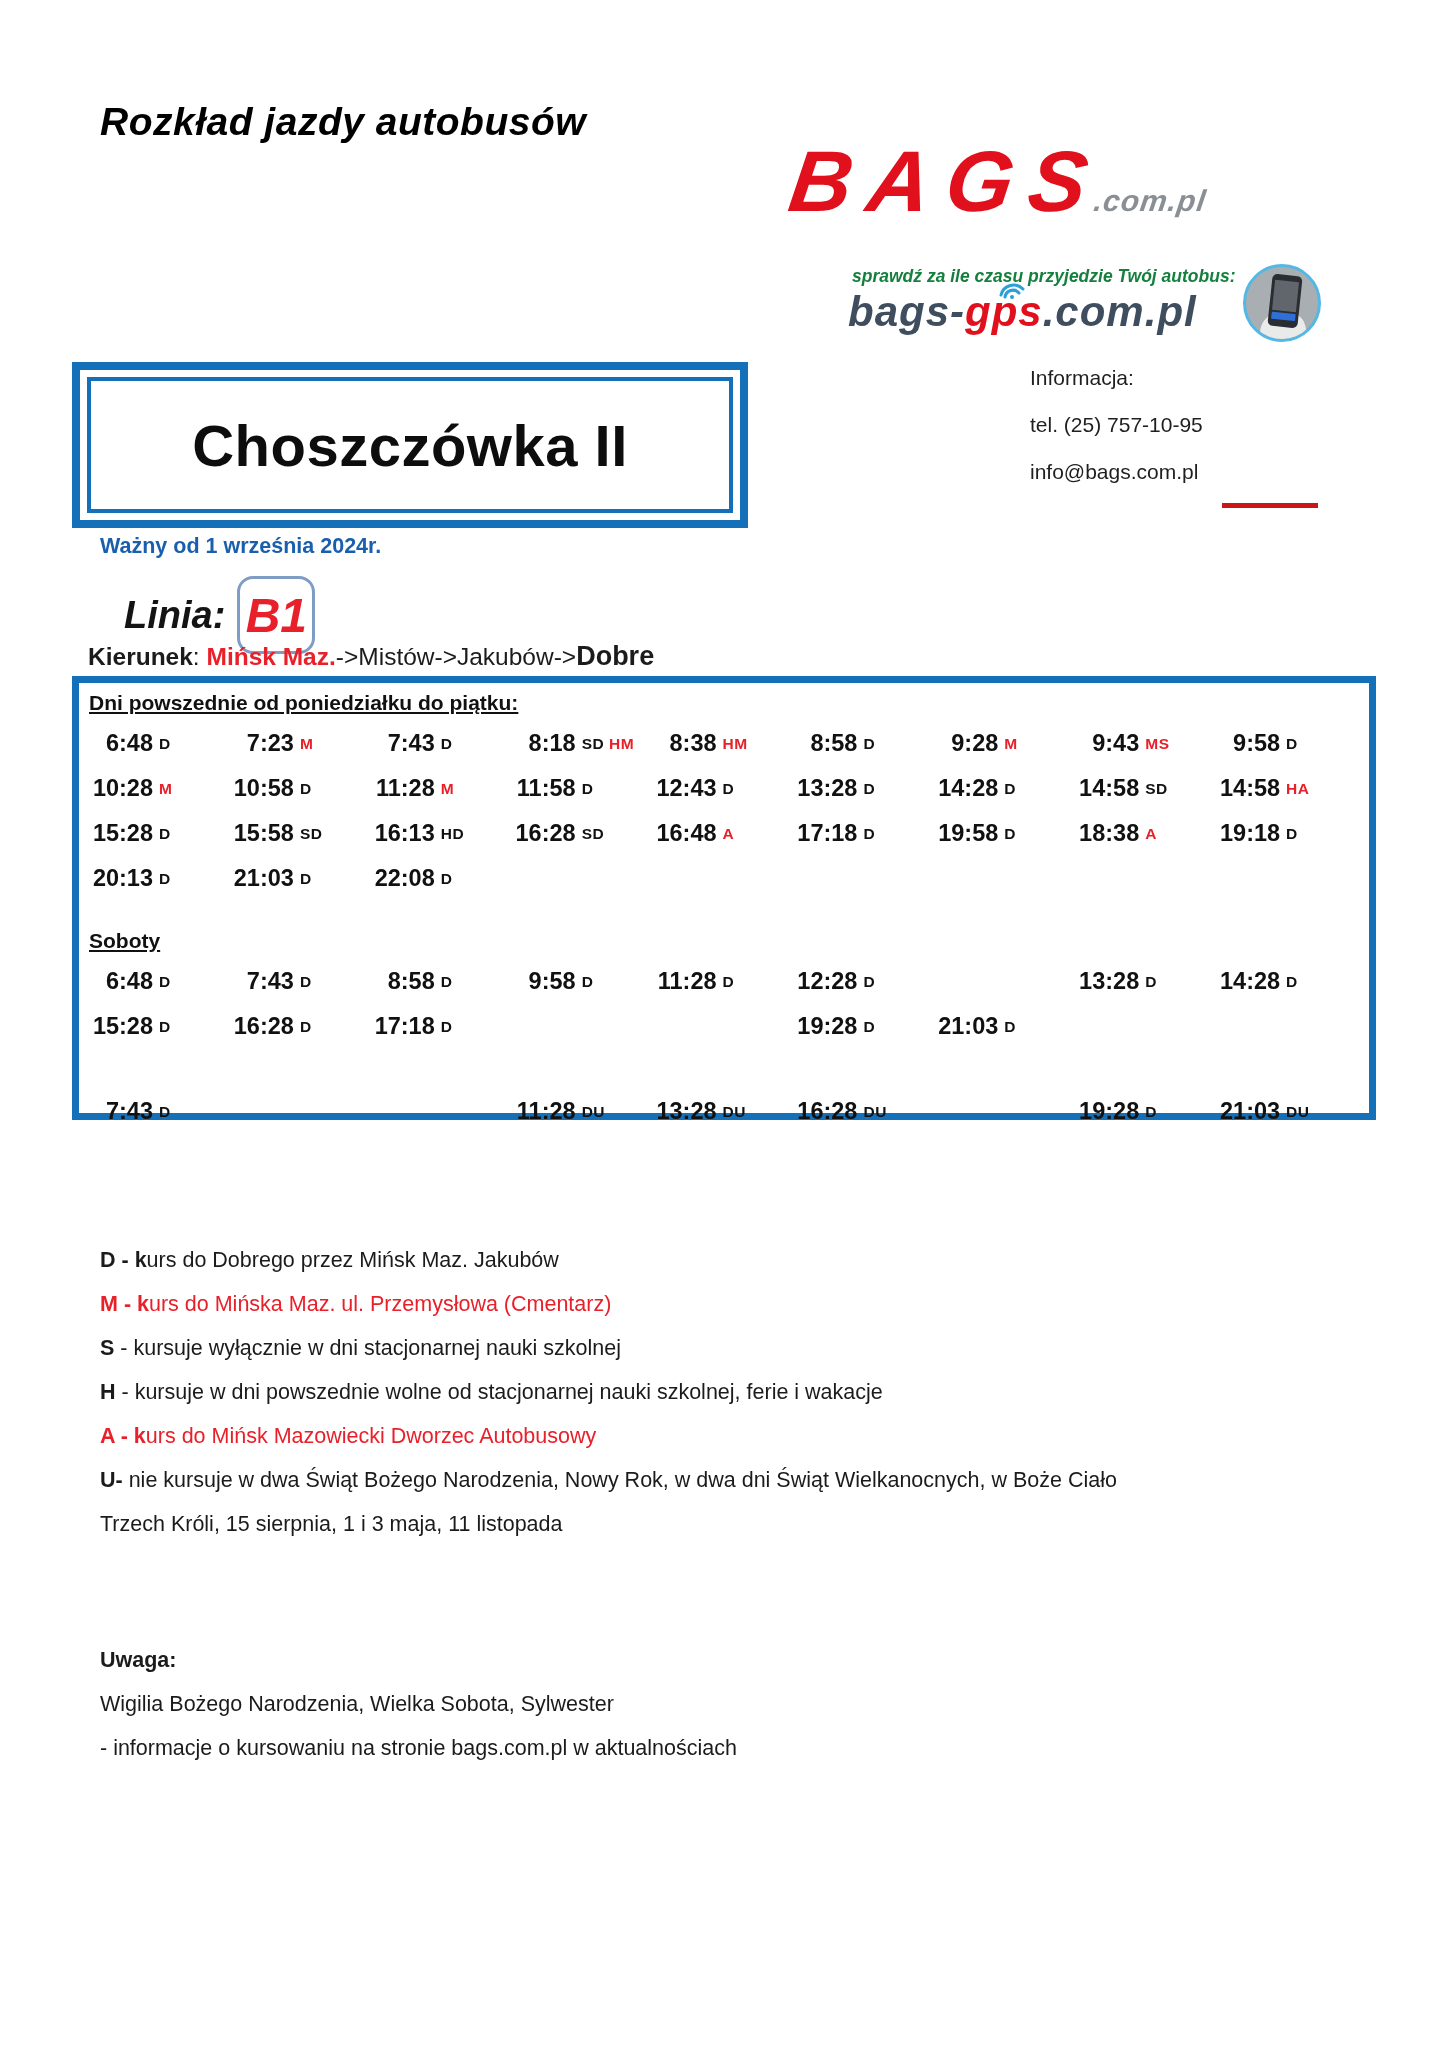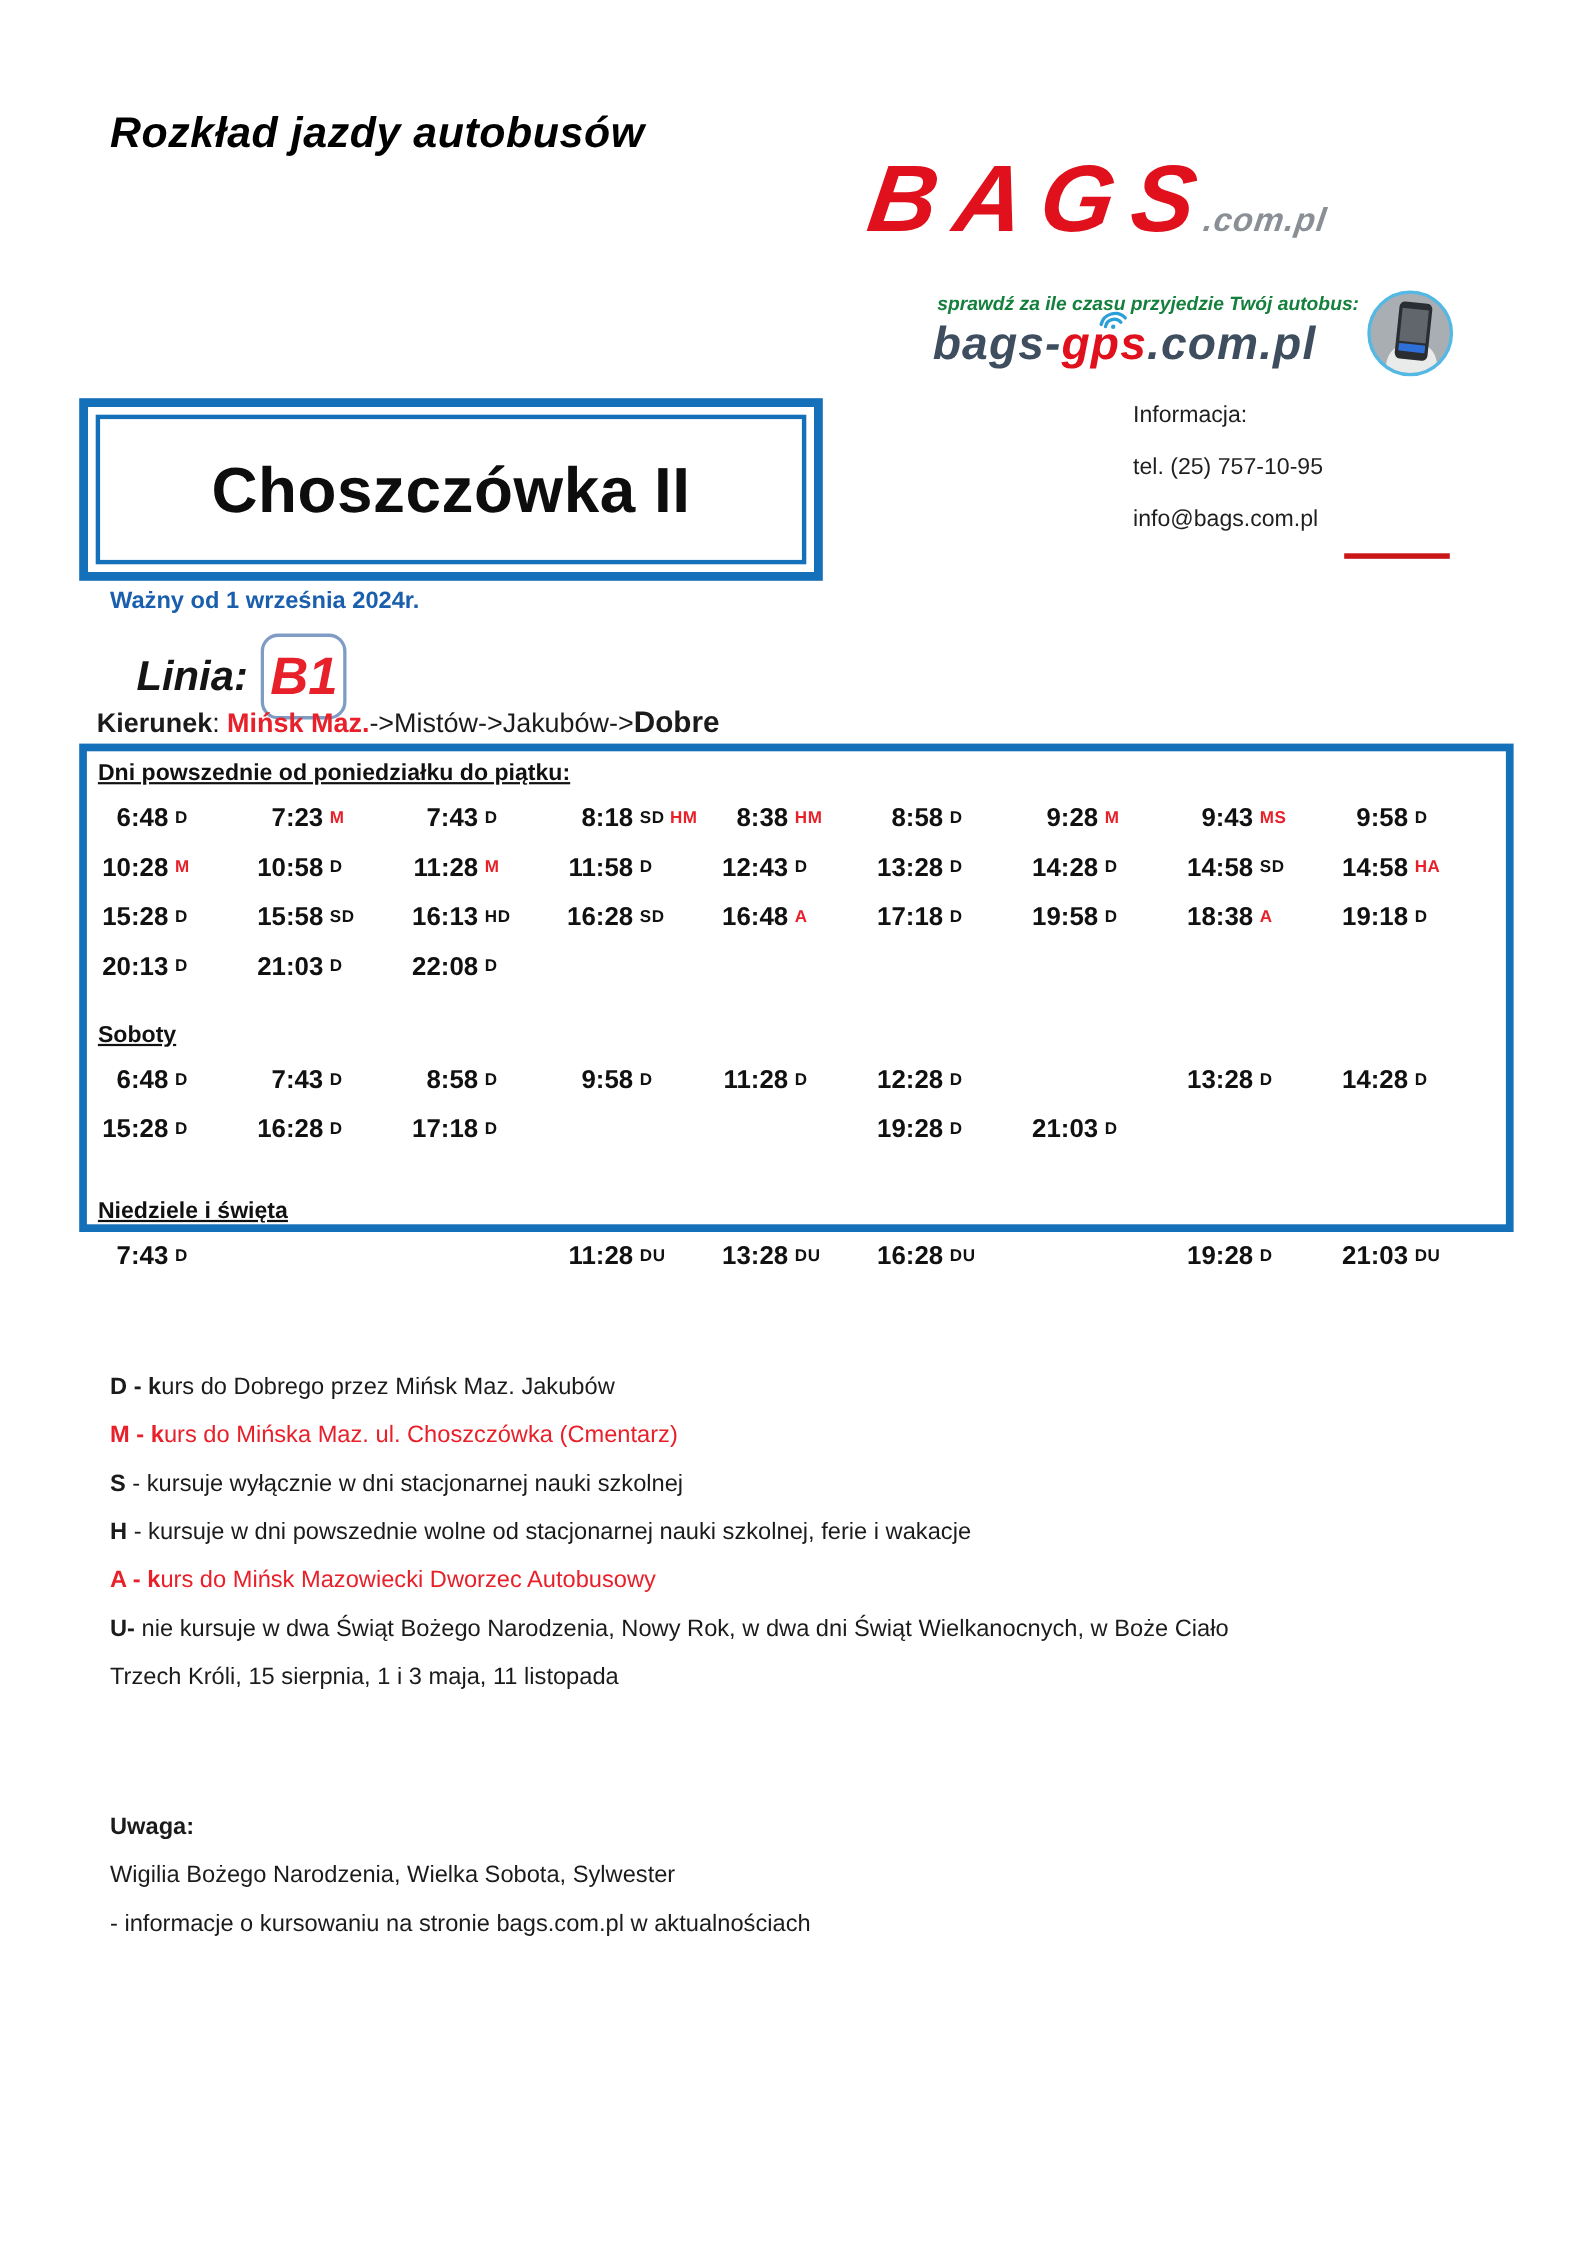--- a/index.html
+++ b/index.html
@@ -320,21 +320,20 @@
           <span class="tt-codes"><span class="code-k">D</span></span>
         </div>
         <div class="tt-cell">
           <span class="tt-time">21:03</span>
           <span class="tt-codes"><span class="code-k">D</span></span>
         </div>
         <div class="tt-cell"></div>
         <div class="tt-cell"></div>
       </div>
       <div class="tt-gap-2"></div>
-      <div class="tt-heading">Niedziele i święta</div>
       <div class="tt-grid">
         <div class="tt-cell">
           <span class="tt-time">7:43</span>
           <span class="tt-codes"><span class="code-k">D</span></span>
         </div>
         <div class="tt-cell"></div>
         <div class="tt-cell"></div>
         <div class="tt-cell">
           <span class="tt-time">11:28</span>
           <span class="tt-codes"><span class="code-k">DU</span></span>
@@ -354,21 +353,21 @@
         </div>
         <div class="tt-cell">
           <span class="tt-time">21:03</span>
           <span class="tt-codes"><span class="code-k">DU</span></span>
         </div>
       </div>
     </div>
 
   <div class="legend" id="legend">
   <div class="legend-line"><span class="lg-bold">D - k</span><span>urs do Dobrego przez Mińsk Maz. Jakubów</span></div>
-      <div class="legend-line red"><span class="lg-bold">M - k</span><span>urs do Mińska Maz. ul. Choszczówka (Cmentarz)</span></div>
+      <div class="legend-line red"><span class="lg-bold">M - k</span><span>urs do Mińska Maz. ul. Przemysłowa (Cmentarz)</span></div>
       <div class="legend-line"><span class="lg-bold">S</span><span> - kursuje wyłącznie w dni stacjonarnej nauki szkolnej</span></div>
       <div class="legend-line"><span class="lg-bold">H</span><span> - kursuje w dni powszednie wolne od stacjonarnej nauki szkolnej, ferie i wakacje</span></div>
       <div class="legend-line red"><span class="lg-bold">A - k</span><span>urs do Mińsk Mazowiecki Dworzec Autobusowy</span></div>
       <div class="legend-line"><span class="lg-bold">U-</span><span> nie kursuje w dwa Świąt Bożego Narodzenia, Nowy Rok, w dwa dni Świąt Wielkanocnych, w Boże Ciało</span></div>
       <div class="legend-line"><span>Trzech Króli, 15 sierpnia, 1 i 3 maja, 11 listopada</span></div>
     </div>
 
   <div class="uwaga" id="notes">
     <div class="uwaga-heading">Uwaga:</div>
   <div>Wigilia Bożego Narodzenia, Wielka Sobota, Sylwester</div>

